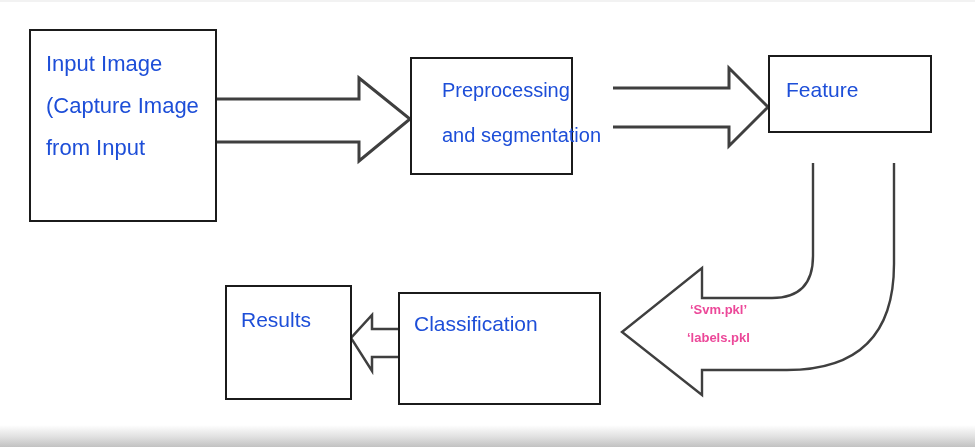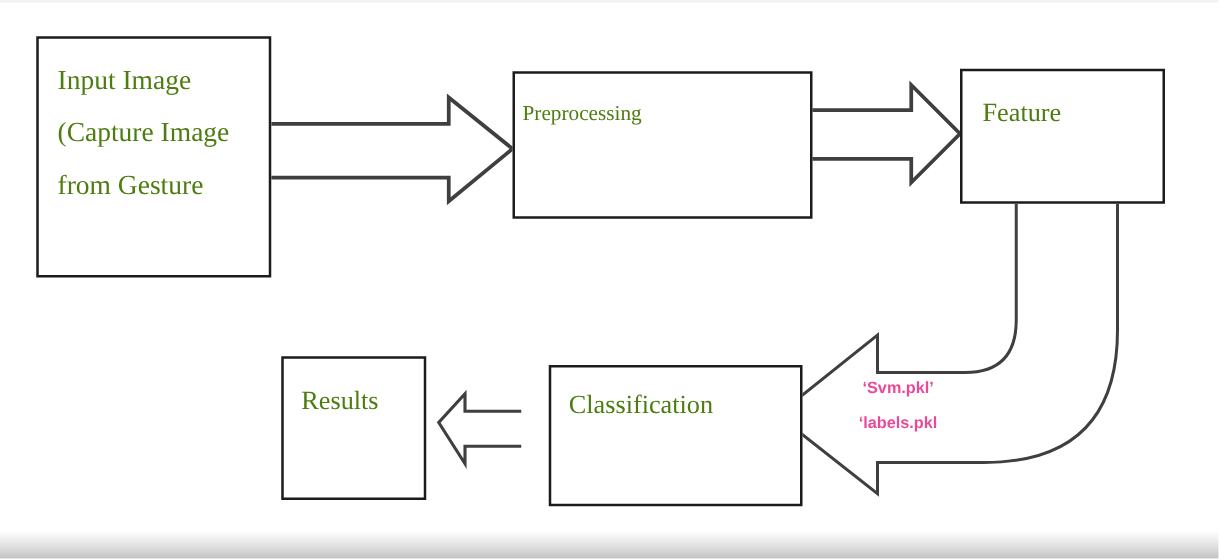--- a/index.html
+++ b/index.html
@@ -20,48 +20,48 @@
     left: 0;
     top: 0;
     width: 975px;
     height: 447px;
   }
   .box {
     position: absolute;
     box-sizing: border-box;
     background: #ffffff;
     border: 2.5px solid #1b1b1b;
-    color: #4d7c0f;
-    font-family: Liberation Serif, serif;
+    color: #1d4ed8;
+    font-family: Liberation Sans, sans-serif;
   }
   .box .line {
     white-space: nowrap;
   }
   .box-input {
     left: 29px; top: 29px; width: 188px; height: 193px;
     padding: 12px 8px 0 15px;
     font-size: 22px; line-height: 42px;
   }
   .box-preprocessing {
-    left: 410px; top: 57px; width: 240px; height: 118px;
-    padding: 9px 6px 0 6px;
-    font-size: 17px; line-height: 45px;
+    left: 410px; top: 57px; width: 163px; height: 118px;
+    padding: 9px 6px 0 30px;
+    font-size: 20px; line-height: 45px;
   }
   .box-feature {
-    left: 768px; top: 55px; width: 164px; height: 108px;
+    left: 768px; top: 55px; width: 164px; height: 78px;
     padding: 13px 6px 0 16px;
     font-size: 21px; line-height: 40px;
   }
   .box-results {
-    left: 225px; top: 285px; width: 116px; height: 115px;
+    left: 225px; top: 285px; width: 127px; height: 115px;
     padding: 12px 4px 0 14px;
     font-size: 21px; line-height: 42px;
   }
   .box-classification {
-    left: 439px; top: 292px; width: 203px; height: 113px;
+    left: 398px; top: 292px; width: 203px; height: 113px;
     padding: 10px 4px 0 14px;
     font-size: 21px; line-height: 39px;
   }
   .annotation {
     position: absolute;
     font-family: "Liberation Sans", sans-serif;
     font-size: 13px;
     font-weight: 600;
     color: #ec4899;
     white-space: nowrap;
@@ -96,25 +96,26 @@
     <path d="M 613 88 L 729 88 L 729 68 L 768 107 L 729 146 L 729 127 L 613 127" fill="#ffffff" stroke-width="3" stroke-linejoin="miter" stroke="#3f3f3f"></path>
 
     <path d="M 813 163 L 813 256 Q 813 298 772 298 L 702 298 L 702 268 L 622 332 L 702 395 L 702 370 L 787 370 Q 894 370 894 264 L 894 163" fill="#ffffff" stroke-width="2.4" stroke-linejoin="miter" stroke="#3f3f3f"></path>
 
     <path d="M 417 329 L 372 329 L 372 315 L 351 338 L 372 371 L 372 357 L 417 357" fill="#ffffff" stroke-width="2.5" stroke-linejoin="miter" stroke="#3f3f3f"></path>
   </svg>
 
   <div class="box box-input">
     <div class="line">Input Image</div>
     <div class="line">(Capture Image</div>
-    <div class="line">from Gesture</div>
+    <div class="line">from Input</div>
   </div>
 
   <div class="box box-preprocessing">
     <div class="line">Preprocessing</div>
+    <div class="line">and segmentation</div>
   </div>
 
   <div class="box box-feature">
     <div class="line">Feature</div>
   </div>
 
   <div class="box box-results">
     <div class="line">Results</div>
   </div>
 

